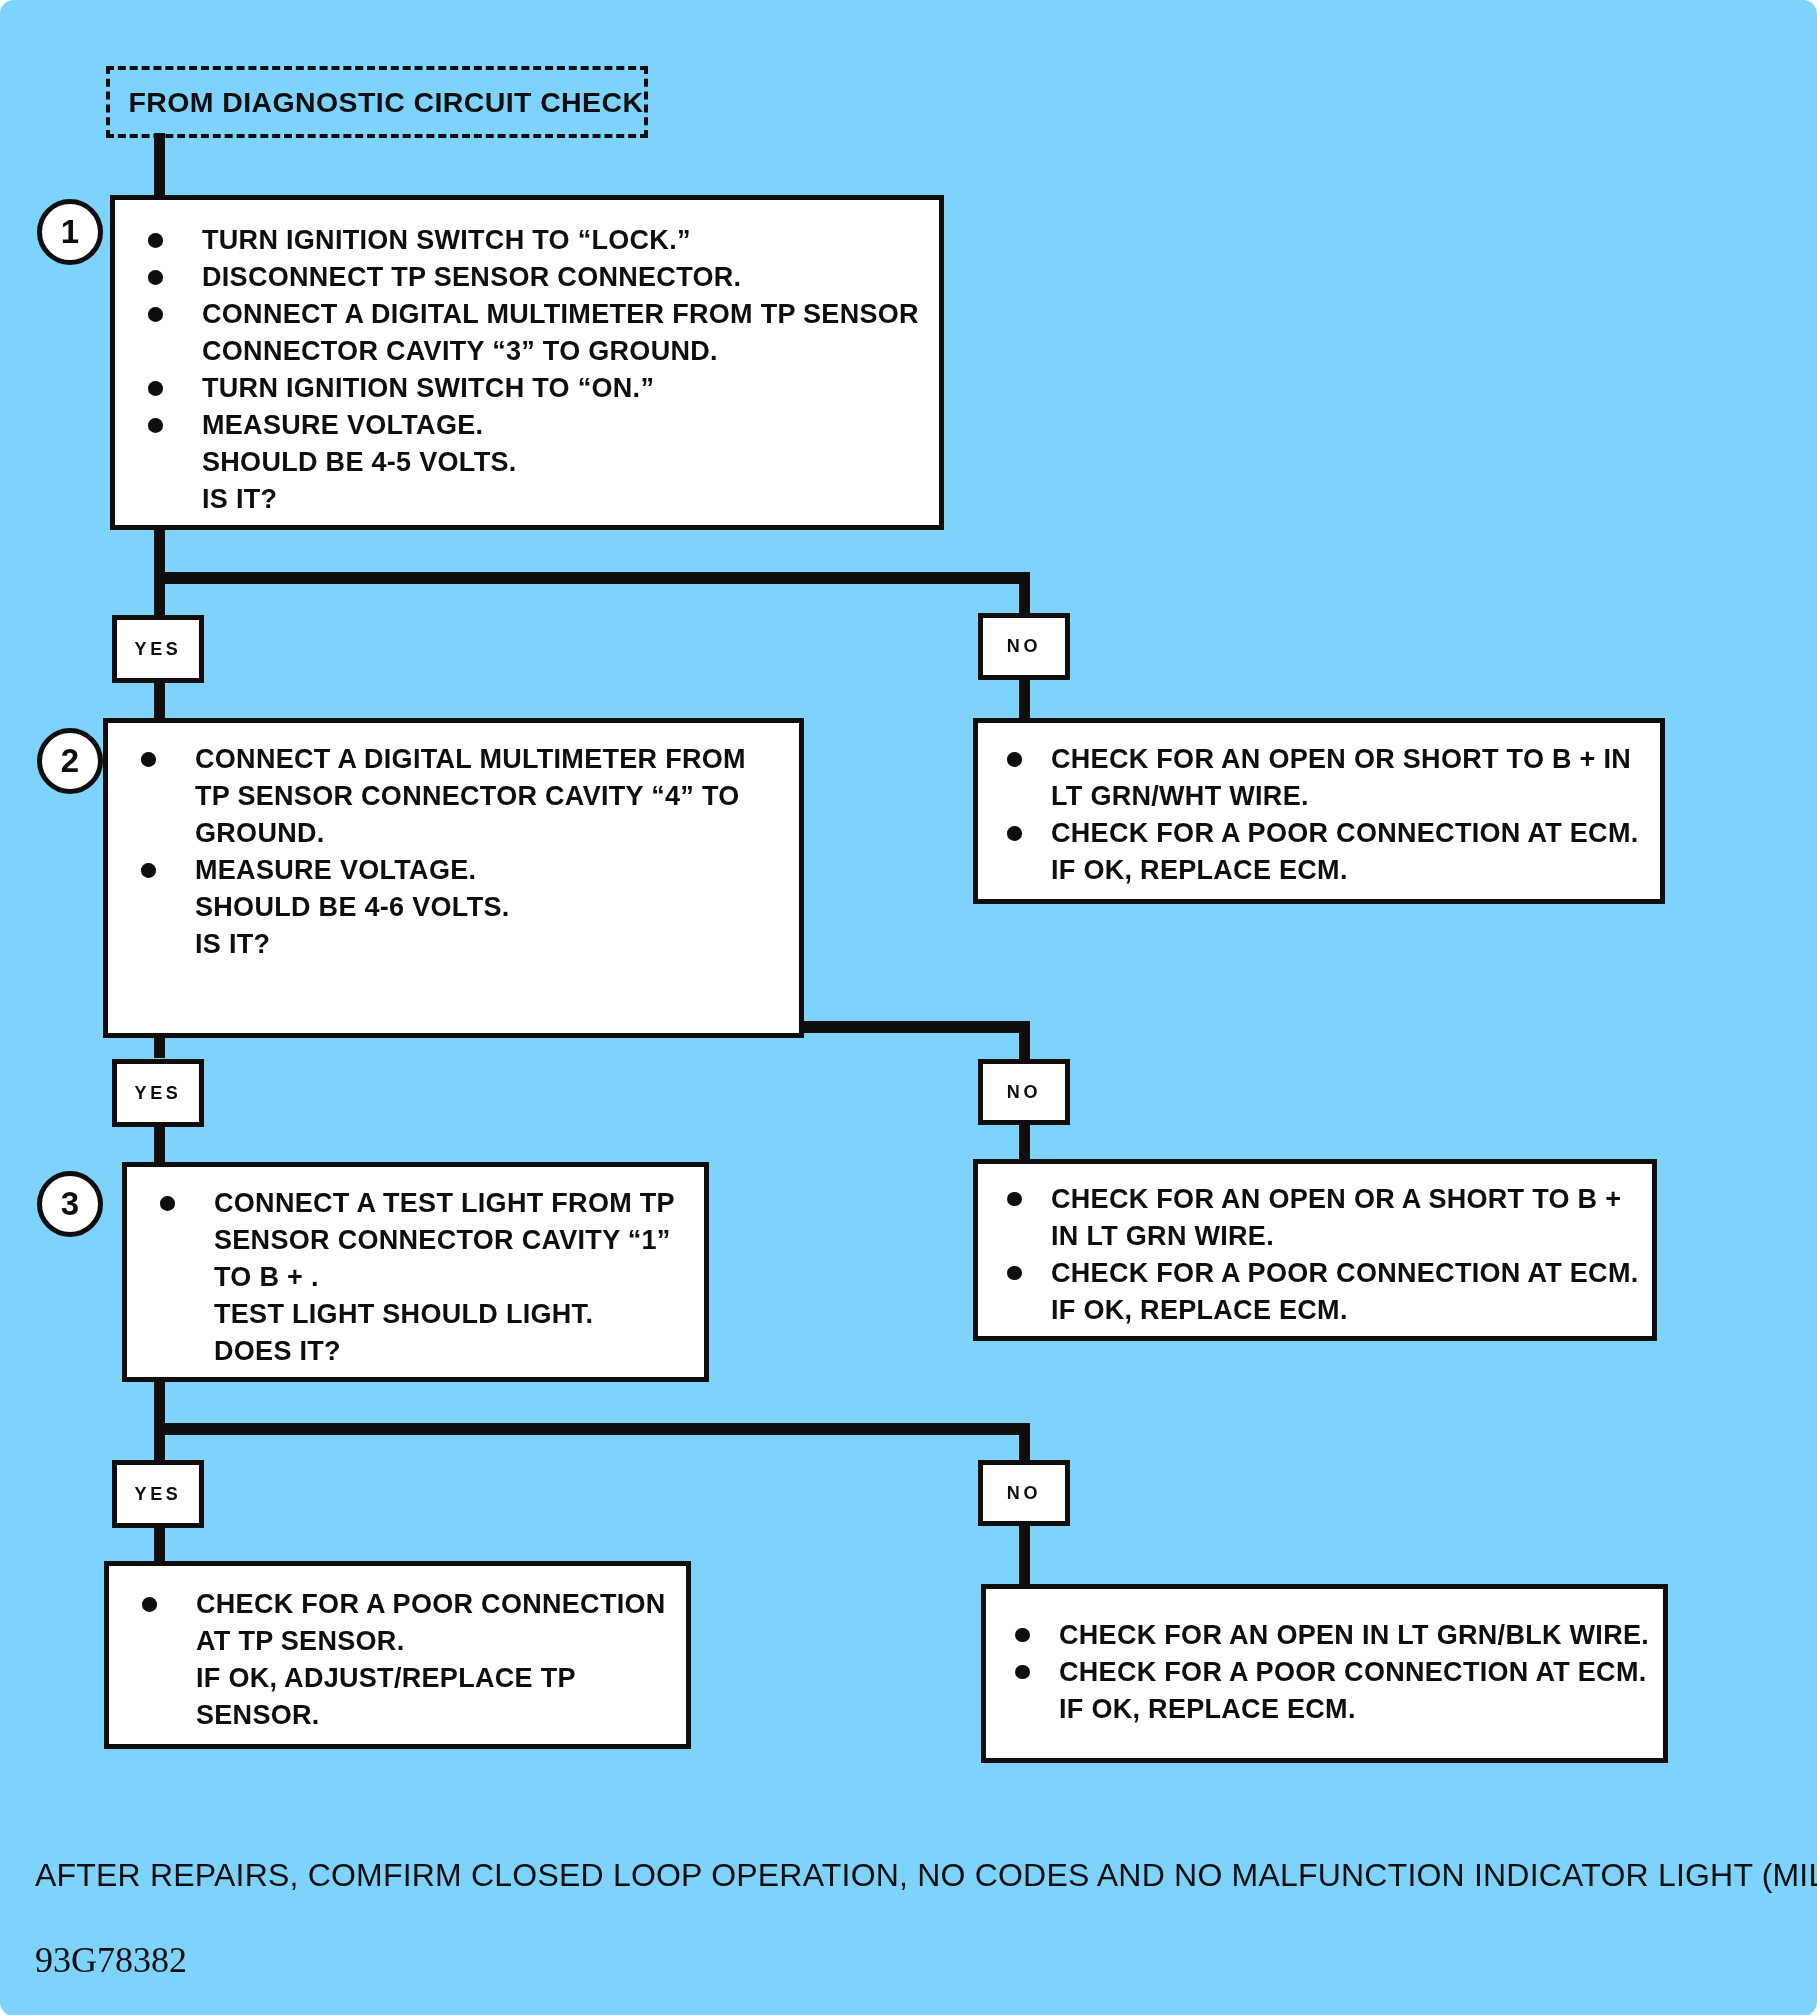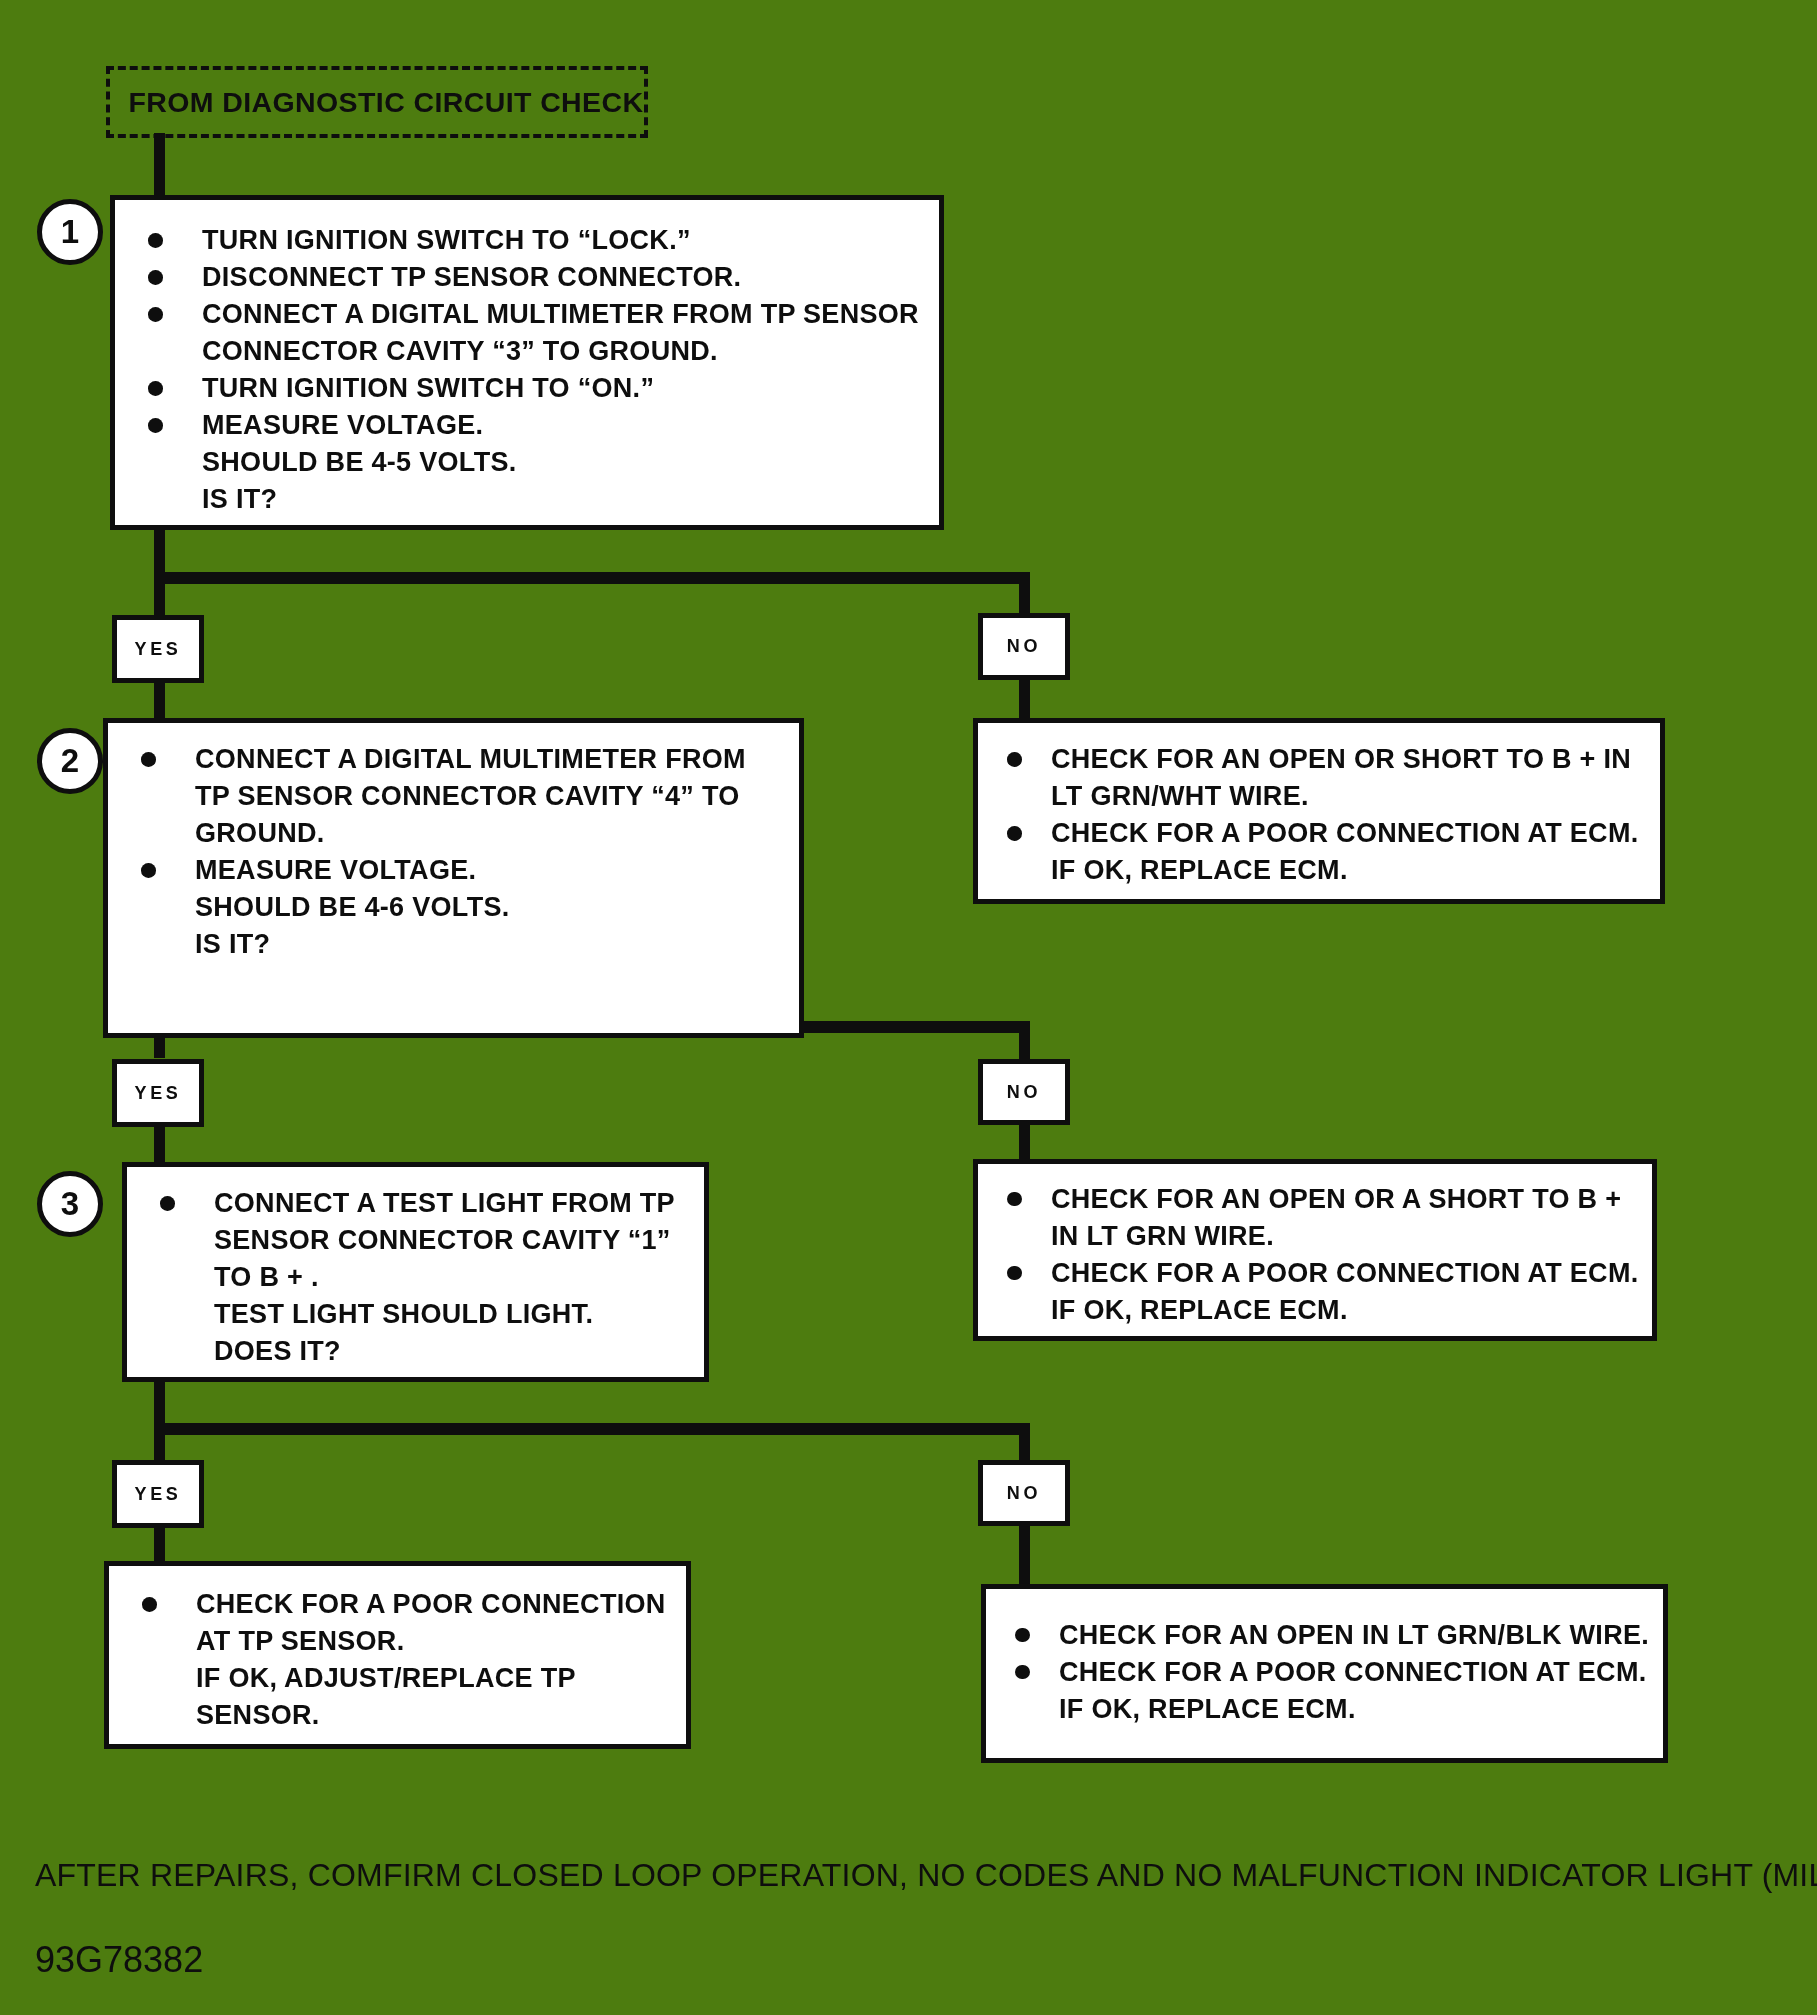--- a/index.html
+++ b/index.html
@@ -1,19 +1,19 @@
 <!DOCTYPE html>
 <html style="font-size:14.7px"><head>
 <meta charset="utf-8">
 <style>
   * { margin:0; padding:0; box-sizing:border-box; }
   html,body { background:#ffffff; }
   .page {
-    position:relative; width:1817px; height:2016px; background:#4d7c0f;
-    font-family:"Liberation Sans", sans-serif; color:#0e0e0e; overflow:hidden;
+    position:relative; width:1817px; height:2016px; background:#7dd3fc;
+    font-family:"Liberation Sans", sans-serif; color:#0e0e0e; overflow:hidden;border-radius:14px;
   }
   
   .seg { position:absolute; background:#0e0e0e; }
   .v { width:11px; }
   .h { height:12px; }
   
   .box { position:absolute; border:5.5px solid #0e0e0e; background:#fff; }
   
   .startbox {
     position:absolute; left:106px; top:66px; width:542px; height:72px;
@@ -41,21 +41,21 @@
     position:absolute; left:33px; top:11px; width:14.7px; height:14.7px;
     border-radius:50%; background:#0e0e0e;
   }
   .boxR .row { padding-left:73px; }
   .boxR .row .dot { left:29px; }
   .footer-note {
     position:absolute; left:35px; top:1857px; font-size:32px; font-weight:normal;
     letter-spacing:0.2px; white-space:nowrap;
   }
   .figure-id {
-    position:absolute; left:35px; top:1939px; font-family:Liberation Sans, sans-serif;
+    position:absolute; left:35px; top:1939px; font-family:Liberation Serif, serif;
     font-size:36px; font-weight:normal;text-align:center;
   }
 </style>
 </head>
 <body>
 
 <div class="page">
 
   <div class="seg v" style="left:154px; top:133px; height:62px;"></div>
   <div class="seg v" style="left:154px; top:530px; height:85px;"></div>

